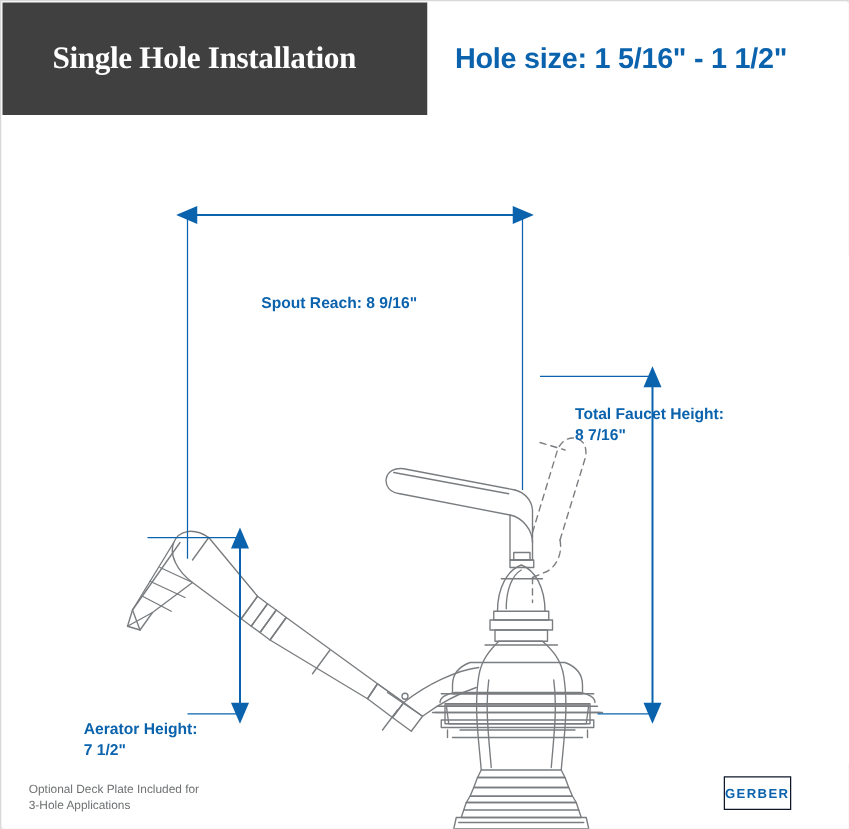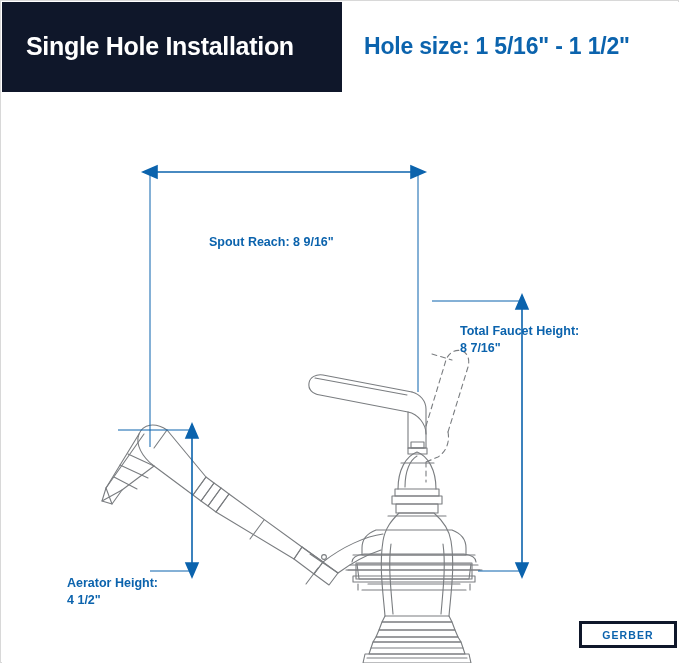--- a/index.html
+++ b/index.html
@@ -22,24 +22,25 @@
   
   .header {
     position: absolute;
     left: 1px; top: 1px;
     width: 677px; height: 90px;
     display: flex;
     align-items: stretch;
   }
   .header-left {
     width: 340px;
-    background: #0f172a;
+    background: #404040;
     display: flex;
     align-items: center;
-    padding-left: 24px;
+    padding-left: 40px;
+    font-family: Liberation Serif, serif;
   }
   .header-left-title {
     color: #ffffff;
     font-size: 25px;
     font-weight: bold;
     letter-spacing: -0.3px;
     line-height: 1.1;
   }
   .header-right {
     flex: 1;
@@ -85,25 +86,25 @@
     color: #6e7072;
     font-size: 9.5px;
     line-height: 1.4;
     white-space: pre-line;
   }
 
   
   .brand-box {
     position: absolute;
     left: 578px; top: 620px;
-    width: 98px; height: 27px;
-    border: 3px solid #0f172a;
+    width: 54px; height: 27px;
+    border: 1px solid #0f172a;
     display: flex;
     align-items: center;
-    justify-content: center;
+    justify-content: flex-start;
   }
   .brand-text {
     color: #0b63ad;
     font-size: 10.5px;
     font-weight: bold;
     letter-spacing: 1.1px;
   }
 </style>
 </head>
 <body>
@@ -225,21 +226,23 @@
         <path d="M190 343 L190 474" fill="none"></path>
         <polygon points="190,332 184,346 196,346"></polygon>
         <polygon points="190,485 184,471 196,471"></polygon>
       </g>
     </svg>
 
     <div class="dim-label dim-spout">Spout Reach: 8 9/16"</div>
     <div class="dim-label dim-total">Total Faucet Height:
 8 7/16"</div>
     <div class="dim-label dim-aerator">Aerator Height:
-4 1/2"</div>
+7 1/2"</div>
   </div>
 
+  <div class="footnote">Optional Deck Plate Included for
+3-Hole Applications</div>
 
   <div class="brand-box">
     <span class="brand-text">GERBER</span>
   </div>
 
 </div>
 
 </body></html>

